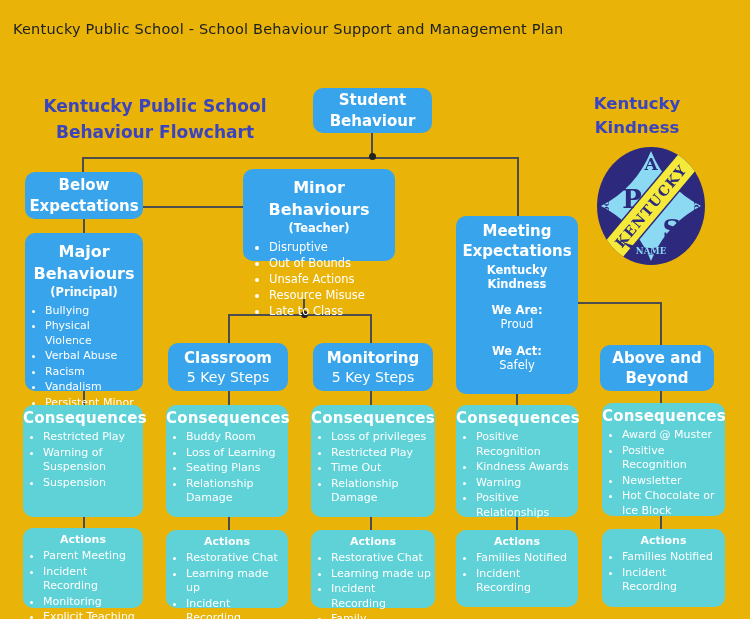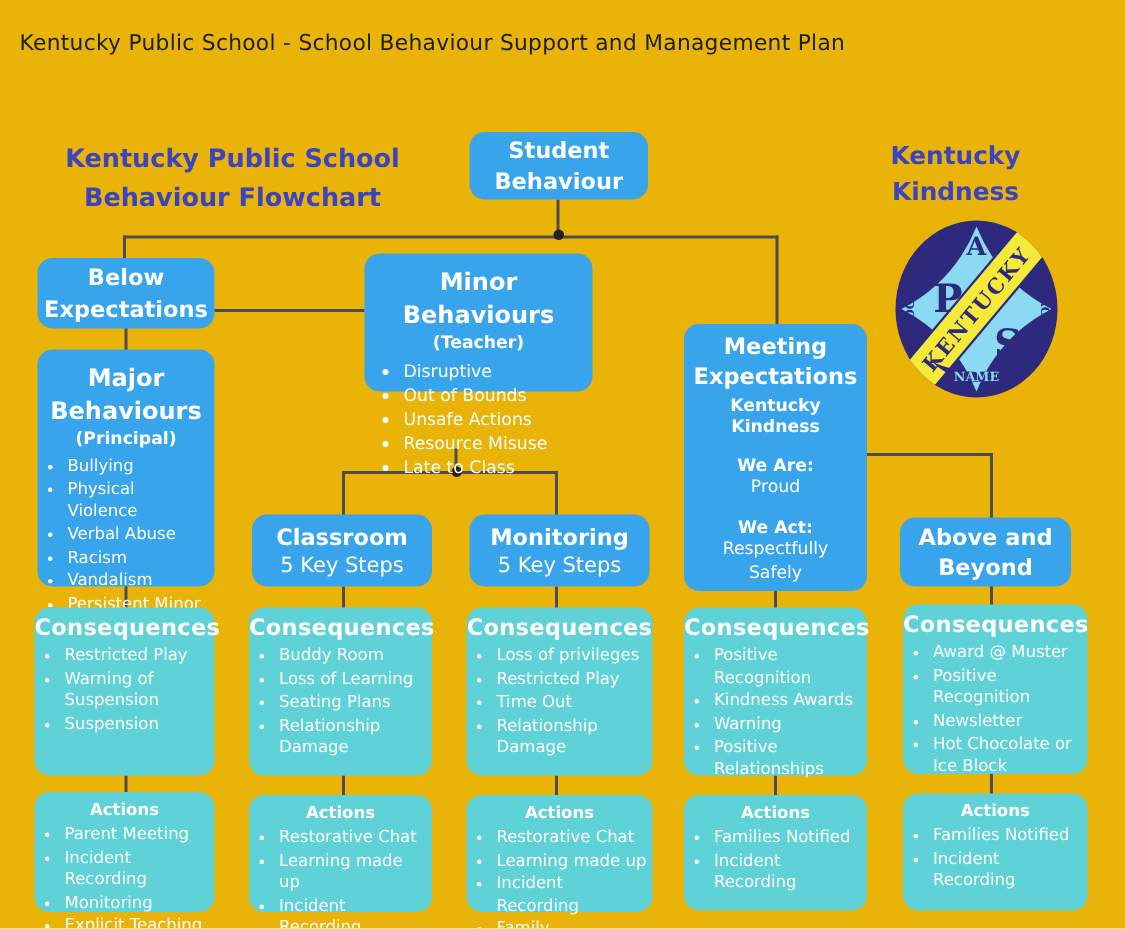--- a/index.html
+++ b/index.html
@@ -146,21 +146,20 @@
   <div class="box blue" style="left:456px;top:216px;width:122px;height:178px;padding-top:5px;text-align:center">
     <div class="t-line">Meeting</div>
     <div class="t-line">Expectations</div>
     <div class="me-sub">Kentucky Kindness</div>
     <div class="me-label">We Are:</div>
     <ul class="plain">
         <li>Proud</li>
       </ul>
     <div class="me-label">We Act:</div>
     <ul class="plain">
-        <li>Respectfully</li>
         <li>Safely</li>
       </ul>
   </div>
 
   <div class="box blue center-stack" style="left:168px;top:343px;width:120px;height:48px">
     <div class="t-line">Classroom</div>
     <div class="sub-reg">5 Key Steps</div>
   </div>
 
   <div class="box blue center-stack" style="left:313px;top:343px;width:120px;height:48px">

